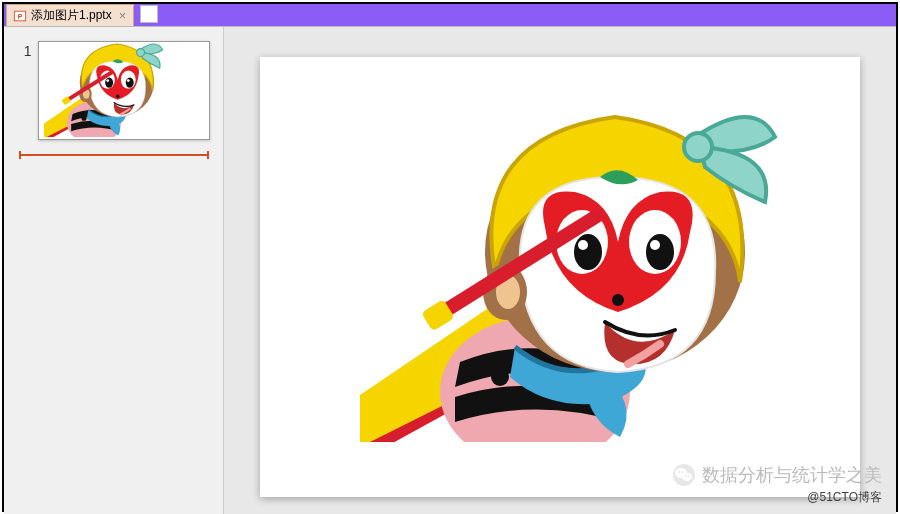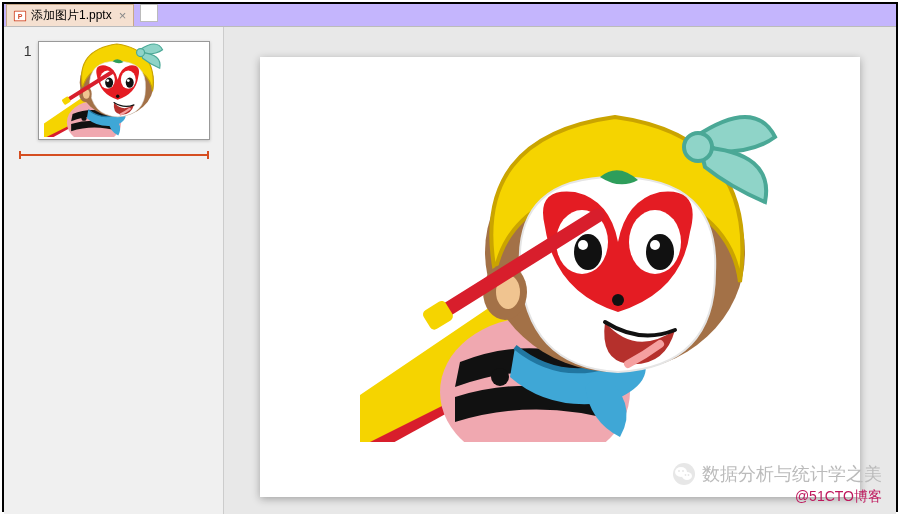--- a/index.html
+++ b/index.html
@@ -14,23 +14,23 @@
     .window-frame {
       position: absolute;
       top: 2px; left: 2px; right: 2px; bottom: 2px;
       border: 2px solid #000;
       background: #e8e8e8;
       display: flex;
       flex-direction: column;
     }
     .tab-bar {
       height: 26px;
-      background: #c4b5fd;
-      display: flex;
-      align-items: flex-start;
+      background: #8b5cf6;
+      display: flex;
+      align-items: center;
       border-bottom: 1px solid #bbb;
     }
     .file-tab {
       display: flex;
       align-items: center;
       background: #f5e0d0;
       border: 1px solid #c8a888;
       border-bottom: none;
       height: 22px;
       padding: 0 4px 0 6px;
@@ -140,22 +140,22 @@
       gap: 6px;
       color: #bbb;
       font-size: 18px;
       font-weight: normal;
     }
     .wechat-icon {
       width: 24px; height: 24px;
       opacity: 0.35;
     }
     .watermark-sub {
-      color: #be185d;
-      font-size: 14px;
+      color: #404040;
+      font-size: 12px;
     }
     .monkey-svg {
       position: absolute;
     }
     .monkey-main { left: 100px; top: 25px; width: 420px; }
     .monkey-thumb { left: 5px; top: -8px; width: 120px; }
   </style>
 </head>
 <body>
 

